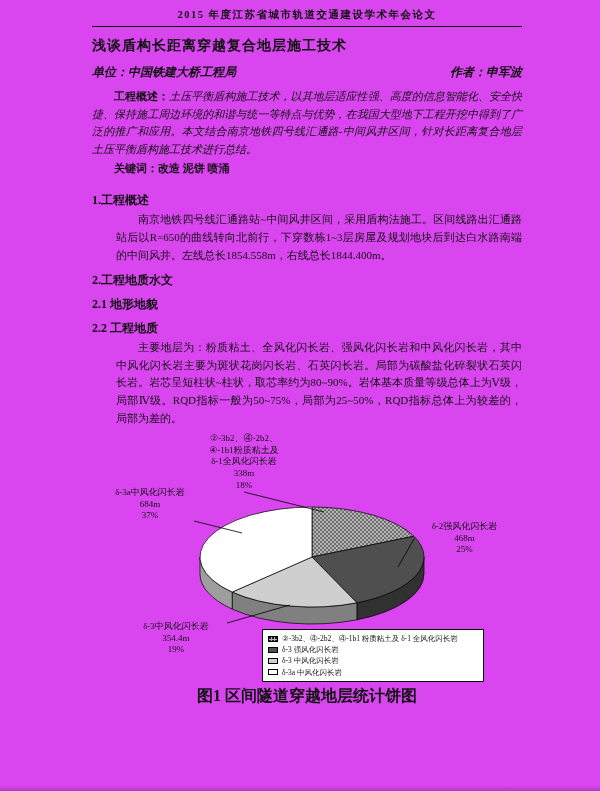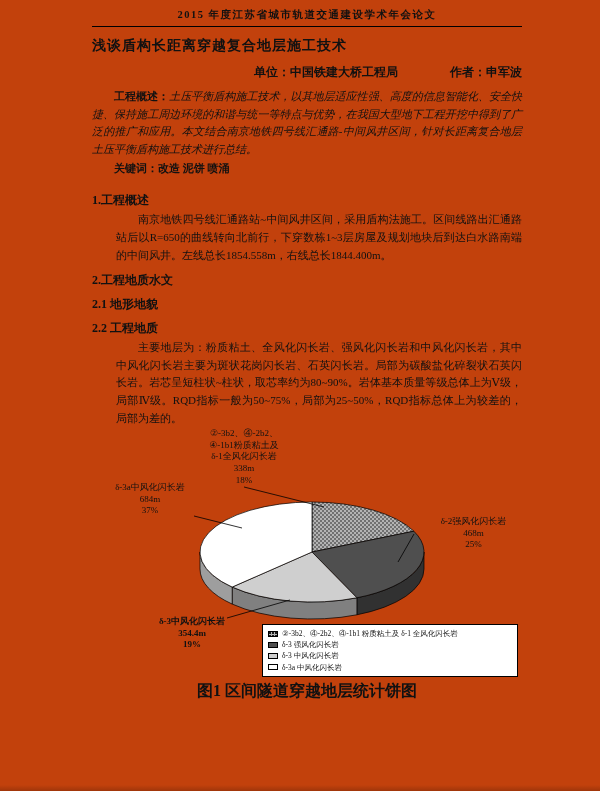--- a/index.html
+++ b/index.html
@@ -1,40 +1,40 @@
 <!DOCTYPE html>
 <html><head>
 <meta charset="utf-8">
 <style>
   * { margin:0; padding:0; box-sizing:border-box; }
   html,body { background:#b9b9b5; }
   body { font-family:"Liberation Serif","DejaVu Serif",serif; color:#111; }
   .page {
     position:relative; width:600px; height:791px; margin:0 auto;
-    background:#c2410c; overflow:hidden;
+    background:#d946ef; overflow:hidden;
     padding:8px 78px 16px 92px;
     box-shadow:0 3px 6px rgba(0,0,0,.45);
   }
   .page::after{ content:""; position:absolute; left:0; right:0; bottom:0; height:6px;
     background:linear-gradient(to bottom, rgba(0,0,0,0), rgba(0,0,0,.18)); }
   .conf-header { font-size:10.5px; font-weight:bold; text-align:center; letter-spacing:1.5px; padding-bottom:4px; }
   .header-rule { border-top:1.5px solid #000; margin-bottom:6px; }
   .title { font-size:14px; font-weight:bold; text-align:left; letter-spacing:1px; margin:10px 0 9px; }
-  .byline { display:flex; justify-content:flex-end; gap:52px; font-size:12px; font-weight:bold; margin-bottom:7px; }
+  .byline { display:flex; justify-content:space-between; gap:52px; font-size:12px; font-weight:bold; margin-bottom:7px;font-style:italic; }
   .abstract { font-size:11px; line-height:1.6; text-indent:2em; text-align:justify; }
   .abstract-text { font-style:italic; }
   .plabel { font-style:normal; font-weight:bold; }
   .keywords { font-size:11px; font-weight:bold; text-indent:2em; margin:3px 0 16px; }
   h3 { font-size:12px; font-weight:bold; margin:7px 0 2px; }
   .body-p { font-size:11px; line-height:1.62; text-indent:2em; text-align:justify;margin-left:24px; }
-  .fig { }
+  .fig { margin-top:5px; }
   .fig-canvas { position:relative; height:250px; }
   .fig-canvas svg { position:absolute; left:0; top:0; }
   .callout { position:absolute; font-size:9px; line-height:1.3; text-align:center; white-space:pre-line; }
-  .legend { position:absolute; left:170px; top:196px; width:256px; background:#fff;
+  .legend { position:absolute; left:170px; top:196px; width:222px; background:#fff;
     border:1px solid #000; padding:3px 5px; }
   .lg-row { display:flex; align-items:center; gap:4px; font-size:7.5px; line-height:1.5; }
   .lg-sw { width:10px; height:6px; border:1px solid #000; flex:none; display:inline-block; }
   .caption { text-align:center; font-weight:bold; font-size:16px; margin-top:3px; }
 </style>
 </head>
 <body>
 
 <div class="page">
 
@@ -91,24 +91,24 @@
           </g>
       </svg>
       <div class="callout" style="left:88px; top:0; width:128px;">②-3b2、④-2b2、
 ④-1b1粉质粘土及
 δ-1全风化闪长岩
 338m
 18%</div>
       <div class="callout" style="left:8px; top:54px; width:100px;">δ-3a中风化闪长岩
 684m
 37%</div>
-      <div class="callout" style="left:329px; top:88px; width:105px;">δ-2强风化闪长岩
+      <div class="callout" style="left:320px; top:88px; width:105px;">δ-2强风化闪长岩
 468m
 25%</div>
-      <div class="callout" style="left:44px; top:188px; width:112px;font-weight:bold;">δ-3中风化闪长岩
+      <div class="callout" style="left:28px; top:188px; width:112px;">δ-3中风化闪长岩
 354.4m
 19%</div>
       <div class="legend" id="legend">
           <div class="lg-row">
             <span class="lg-sw" style="background-color: rgb(179, 179, 179); background-image: radial-gradient(circle at 1px 1px, rgb(26, 26, 26) 35%, transparent 45%); background-size: 3px 3px;"></span>
             <span>②-3b2、④-2b2、④-1b1 粉质粘土及 δ-1 全风化闪长岩</span>
           </div>
           <div class="lg-row">
             <span class="lg-sw" style="background-color: rgb(79, 79, 79);"></span>
             <span>δ-3 强风化闪长岩</span>

